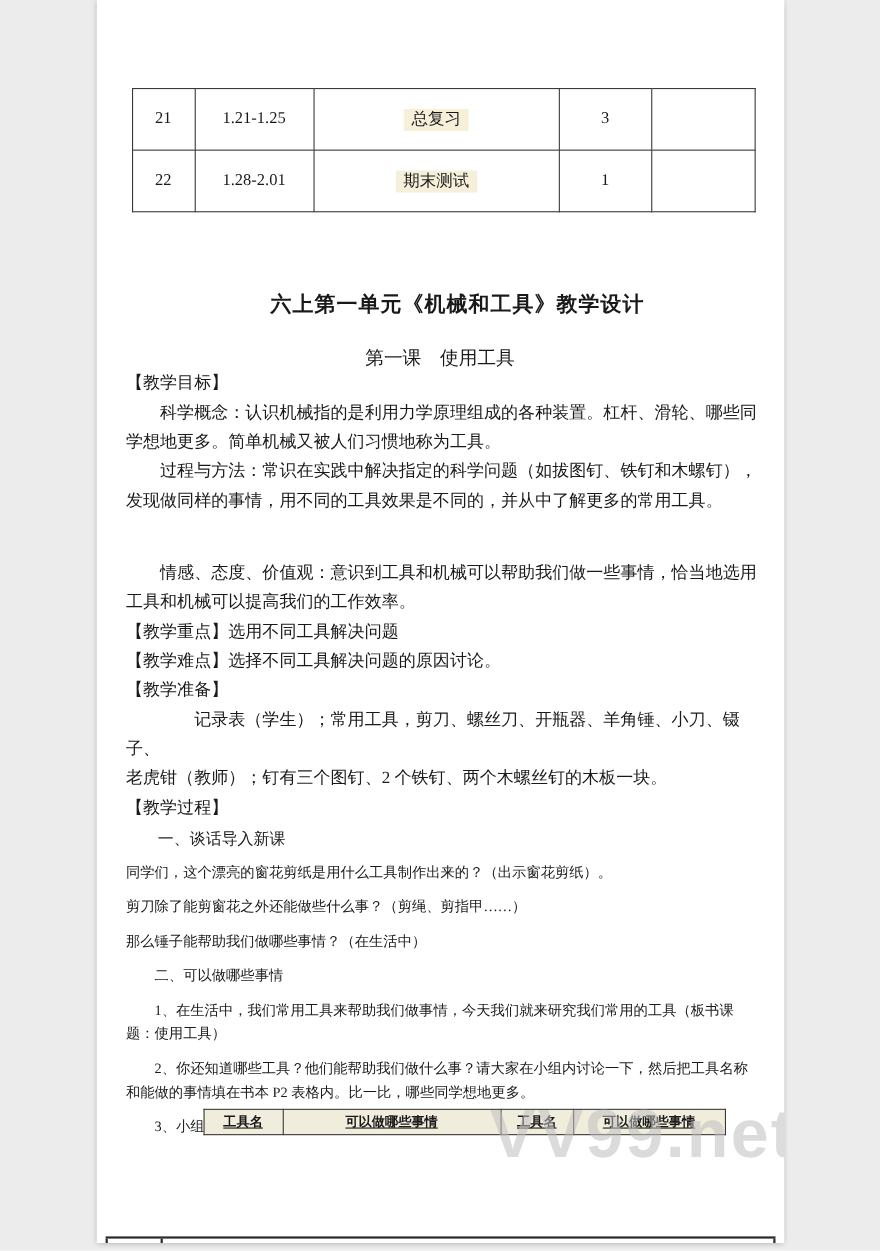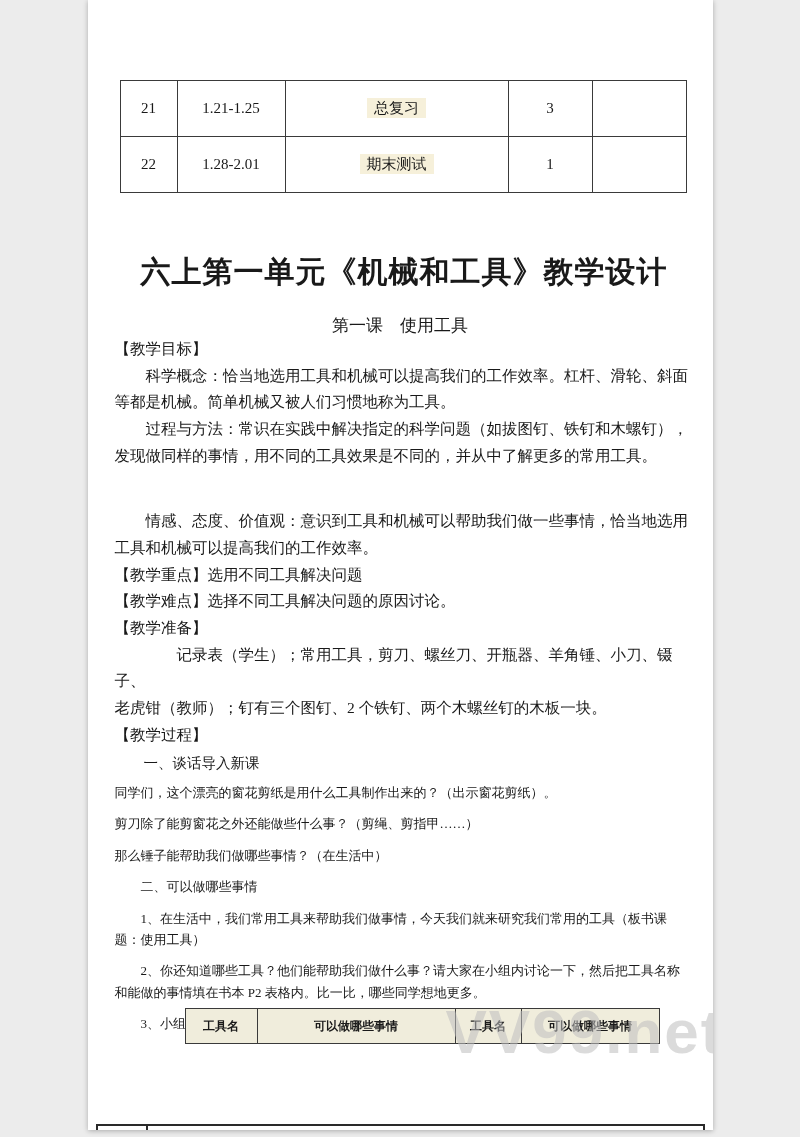--- a/index.html
+++ b/index.html
@@ -26,43 +26,43 @@
   }
   .c-num { width: 57px; }
   .c-date { width: 108px; }
   .c-content { width: 223px; }
   .c-hours { width: 84px; }
   .c-note { width: 94px; }
   .hl { background: #f6f0da; padding: 2px 7px; }
   
   h1.title {
     position: absolute; top: 248px; left: 0; width: 100%;
-    margin: 4px; text-align: center;
-    font-size: 30px; font-weight: bold; letter-spacing: 1px;
+    margin: 16px; text-align: center;
+    font-size: 19px; font-weight: bold; letter-spacing: 1px;
   }
   h2.subtitle {
     position: absolute; top: 314px; left: 0; width: 100%;
     margin: 0; text-align: center;
     font-size: 17px; font-weight: normal;
   }
   
   .content { position: absolute; top: 336px; left: 27px; width: 574px; }
   .pb { font-size: 15.5px; line-height: 1.72; margin: 0; }
   .ind  { text-indent: 2em; }
   .ind4 { text-indent: 4em; }
   .gap  { margin-top: 39px; }
   .sub  { font-size: 14.5px; line-height: 1.7; margin: 3px 0 6px 0; text-indent: 2em; }
   .ps   { font-size: 13px; line-height: 1.65; margin: 6px 0 10px 0; }
   .ind2 { text-indent: 2em; }
   
   table.tools { border-collapse: collapse; position: absolute; top: 1008px; left: 97px; z-index: 2; }
   table.tools td {
     border: 1px solid #3a3a3a; background: #f0eddc;
     font-size: 12px; font-weight: bold; text-align: center;
-    height: 35px; padding: 0 4px;
+    height: 23px; padding: 0 4px; text-decoration: underline;
   }
   .t1 { width: 72px; } .t2 { width: 198px; } .t3 { width: 66px; } .t4 { width: 138px; }
   
   .watermark {
     position: absolute; top: 996px; left: 358px; z-index: 4;
     font-family: "Liberation Sans", "DejaVu Sans", sans-serif;
     font-size: 62px; font-weight: bold; letter-spacing: 2px;
     color: #bfbfbf; opacity: .55; pointer-events: none;
   }
   
@@ -92,21 +92,21 @@
       <td class="c-note"></td>
     </tr>
   </tbody>
     </table>
 
   <h1 class="title">六上第一单元《机械和工具》教学设计</h1>
   <h2 class="subtitle">第一课　使用工具</h2>
 
   <div class="content">
     <p class="pb">【教学目标】</p>
-    <p class="pb ind">科学概念：恰当地选用工具和机械可以提高我们的工作效率。杠杆、滑轮、斜面等都是机械。简单机械又被人们习惯地称为工具。</p>
+    <p class="pb ind">科学概念：认识机械指的是利用力学原理组成的各种装置。杠杆、滑轮、哪些同学想地更多。简单机械又被人们习惯地称为工具。</p>
     <p class="pb ind">过程与方法：常识在实践中解决指定的科学问题（如拔图钉、铁钉和木螺钉），发现做同样的事情，用不同的工具效果是不同的，并从中了解更多的常用工具。</p>
     <p class="pb ind gap">情感、态度、价值观：意识到工具和机械可以帮助我们做一些事情，恰当地选用工具和机械可以提高我们的工作效率。</p>
     <p class="pb">【教学重点】选用不同工具解决问题</p>
     <p class="pb">【教学难点】选择不同工具解决问题的原因讨论。</p>
     <p class="pb">【教学准备】</p>
     <p class="pb ind4">记录表（学生）；常用工具，剪刀、螺丝刀、开瓶器、羊角锤、小刀、镊子、</p>
     <p class="pb">老虎钳（教师）；钉有三个图钉、2 个铁钉、两个木螺丝钉的木板一块。</p>
     <p class="pb">【教学过程】</p>
     <p class="sub">一、谈话导入新课</p>
     <p class="ps">同学们，这个漂亮的窗花剪纸是用什么工具制作出来的？（出示窗花剪纸）。</p>

